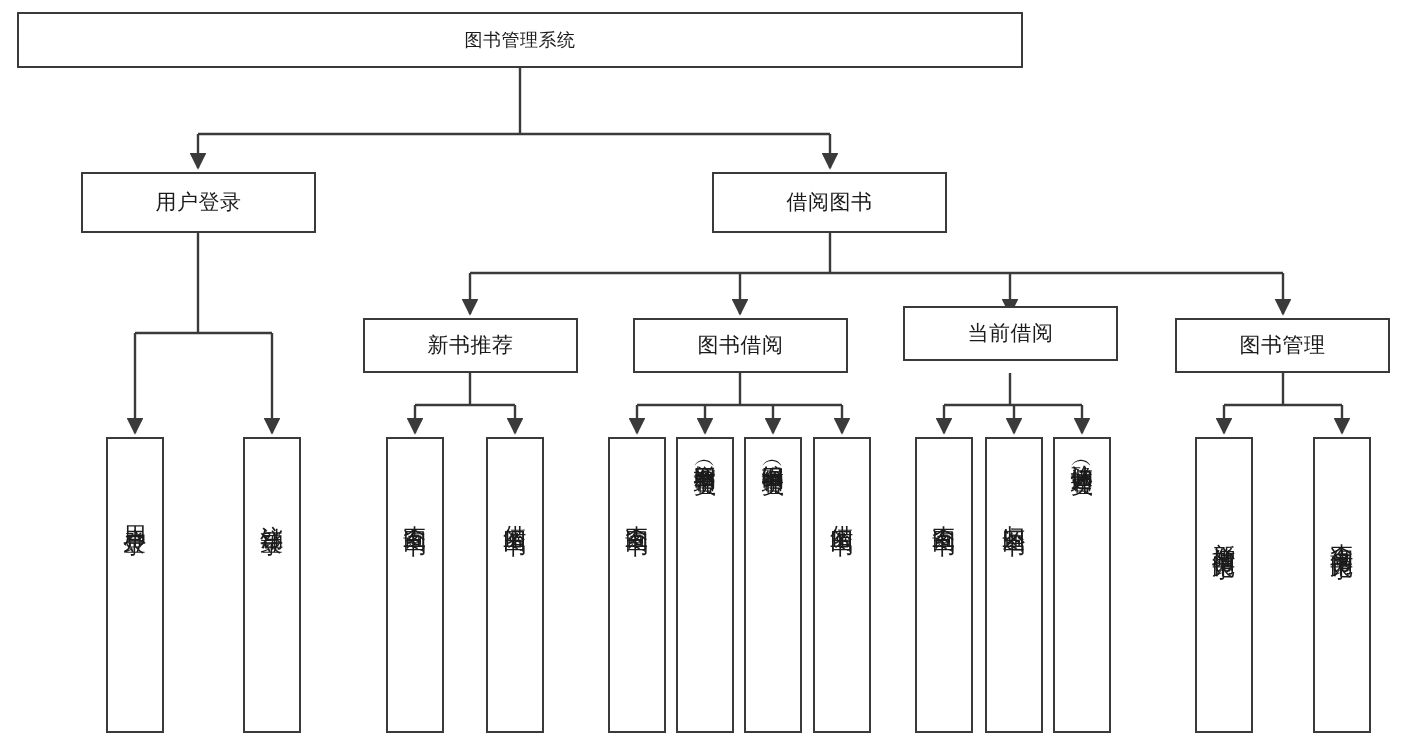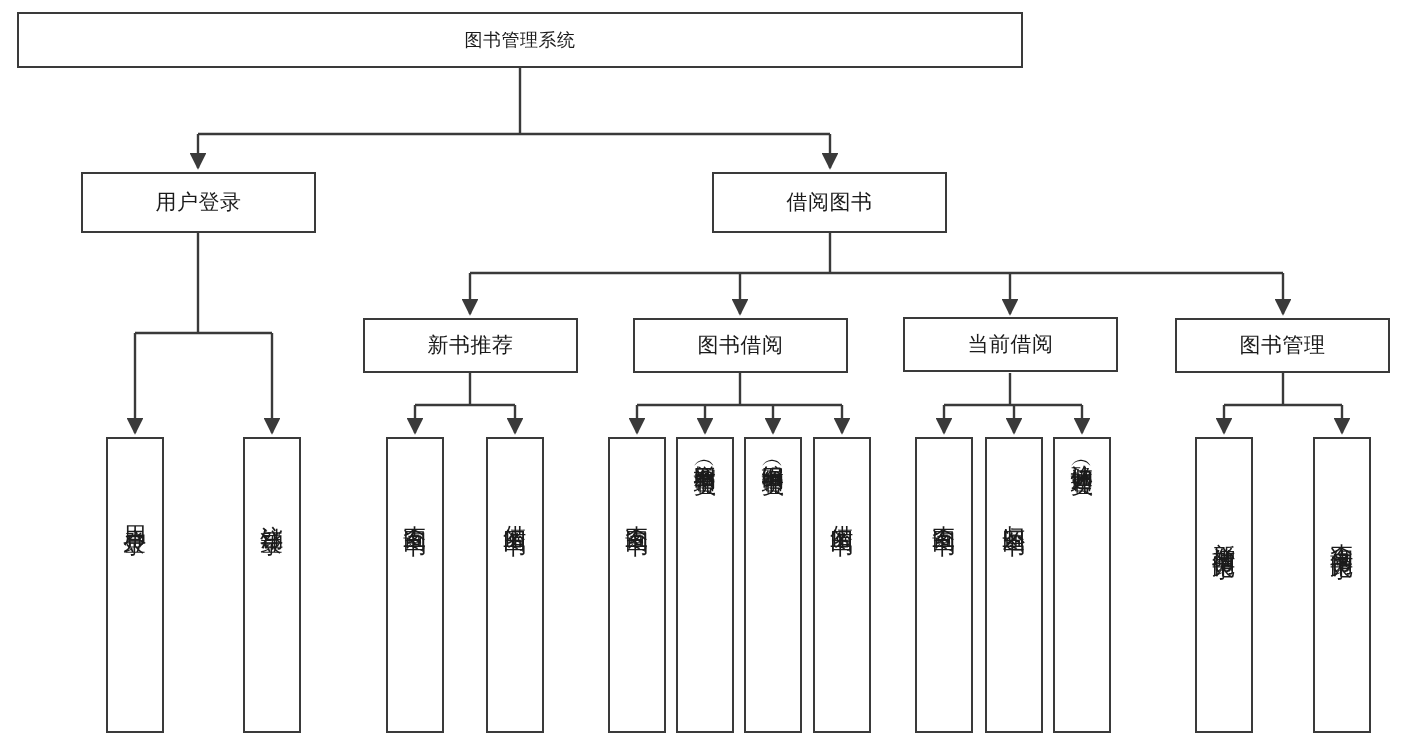--- a/index.html
+++ b/index.html
@@ -157,21 +157,21 @@
   </div>
 
   <div class="node h" style="left:633px; top:318px; width:215px; height:55px;">
     <span class="label">图书借阅</span>
   </div>
 
   <div class="node h" style="left:363px; top:318px; width:215px; height:55px;">
     <span class="label">新书推荐</span>
   </div>
 
-  <div class="node h" style="left:903px; top:317px; width:215px; height:55px;">
+  <div class="node h" style="left:903px; top:306px; width:215px; height:55px;">
     <span class="label">当前借阅</span>
   </div>
 
   <div class="node h" style="left:1175px; top:318px; width:215px; height:55px;">
     <span class="label">图书管理</span>
   </div>
 
   <div class="node v mid" style="left:106px; top:437px; width:58px; height:296px;">
     <span class="label">用户登录</span>
   </div>

